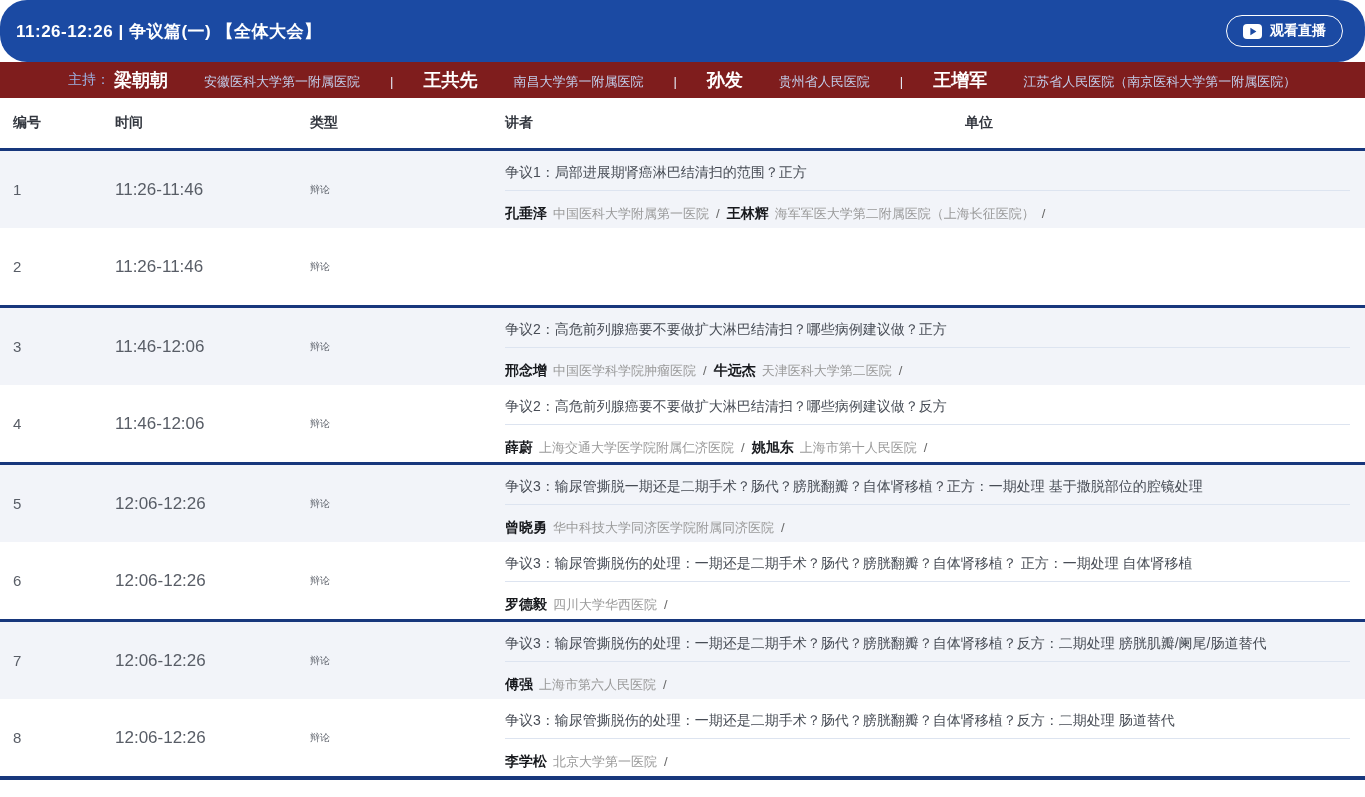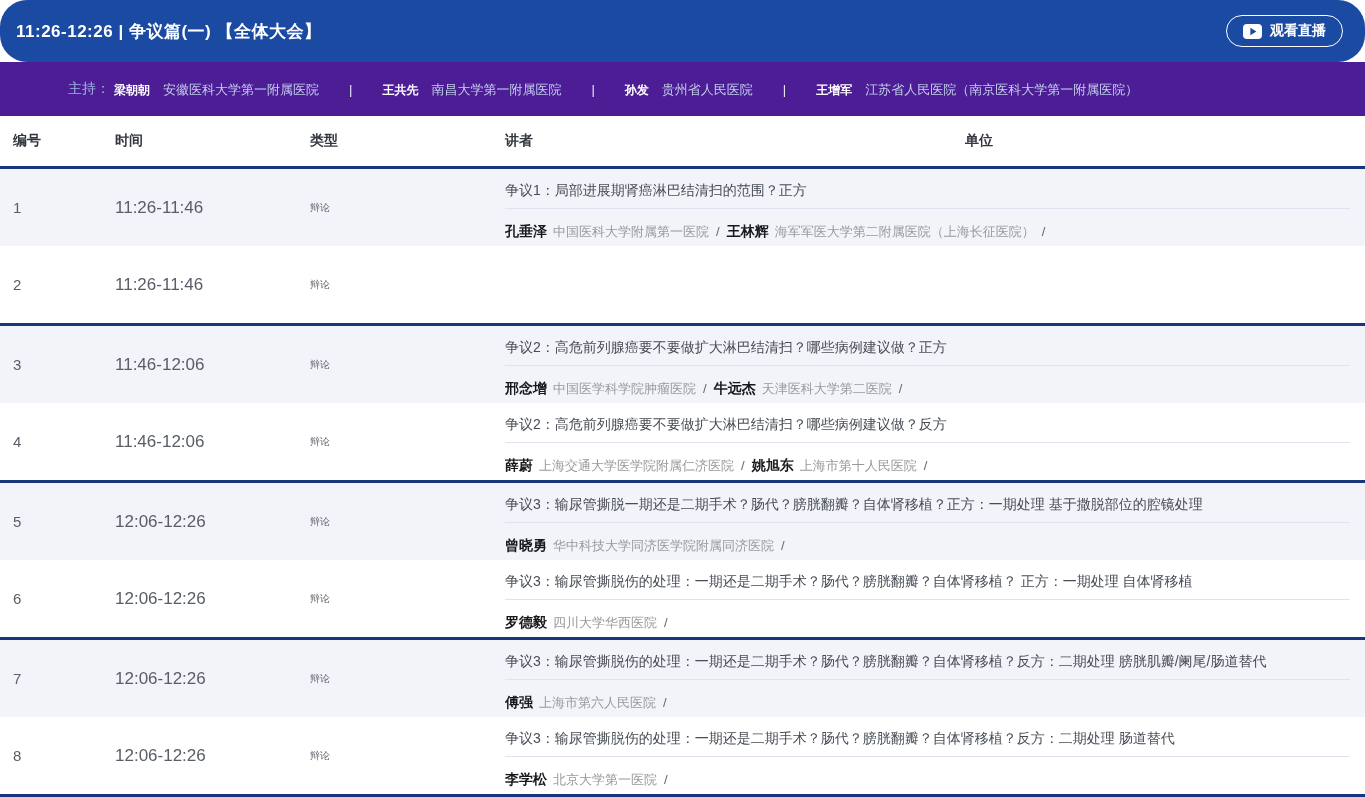--- a/index.html
+++ b/index.html
@@ -16,26 +16,26 @@
   .session-title{color:#fff;font-size:17px;font-weight:bold;letter-spacing:.5px;}
   .live-btn{
     display:flex;align-items:center;gap:8px;background:transparent;
     border:1px solid #ffffff;border-radius:17px;padding:6px 16px;
     color:#fff;font-size:14px;font-weight:bold;cursor:pointer;
     font-family:inherit;
   }
   .play-icon{display:inline-flex;align-items:center;}
   
   .mod-bar{
-    height:54px;background:#4c1d95;display:flex;align-items:center;
+    height:36px;background:#7f1d1d;display:flex;align-items:center;
     padding-left:68px;box-sizing:border-box;white-space:nowrap;
   }
   .mod-label{color:#9db2e2;font-size:14px;margin-right:4px;}
-  .mod-name{color:#ffffff;font-weight:bold;font-size:12px;margin-right:13px;}
-  .mod-aff{color:#c3cfec;font-size:13px;}
+  .mod-name{color:#ffffff;font-weight:bold;font-size:18px;margin-right:0;}
+  .mod-aff{color:#c3cfec;font-size:13px;margin-left:36px;}
   .mod-sep{color:#e6ecf8;margin:0 30px;font-size:13px;}
   
   .thead{
     display:grid;grid-template-columns:102px 195px 195px 460px 210px auto;
     padding-left:13px;height:50px;align-items:center;
     font-weight:bold;font-size:14px;color:#33373f;
   }
   .group-line{height:3px;background:#17377c;}
   .bottom-line{height:4px;background:#17377c;}
   .row{

